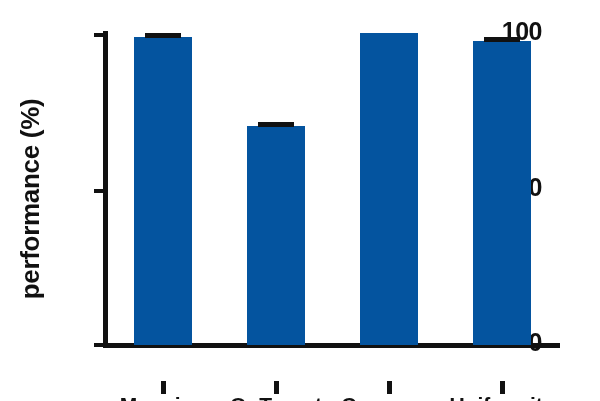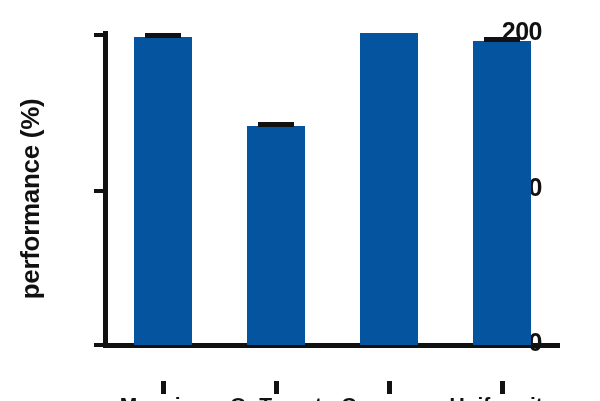--- a/index.html
+++ b/index.html
@@ -123,21 +123,21 @@
 <div id="stage">
 
   <div id="y-axis-title">performance (%)</div>
 
   <div id="y-spine"></div>
   <div id="x-spine"></div>
 
   <div id="plot">
 
     <div class="y-tick" style="top:0px;"></div>
-    <div class="y-tick-label" style="top:-14px;">200</div>
+    <div class="y-tick-label" style="top:-14px;">100</div>
 
     <div class="y-tick" style="top:156px;"></div>
     <div class="y-tick-label" style="top:142px;">50</div>
 
     <div class="y-tick" style="top:310px;"></div>
     <div class="y-tick-label" style="top:297px;">0</div>
 
     <div class="bar" style="left: 27px; width: 58px; height: 307.632px;"></div>
     <div class="errorbar-stem" style="left: 54.5px; top: 0.496px; height: 3.872px;"></div>
     <div class="errorbar-cap" style="left: 38px; top: 0.496px; width: 36px;"></div>

